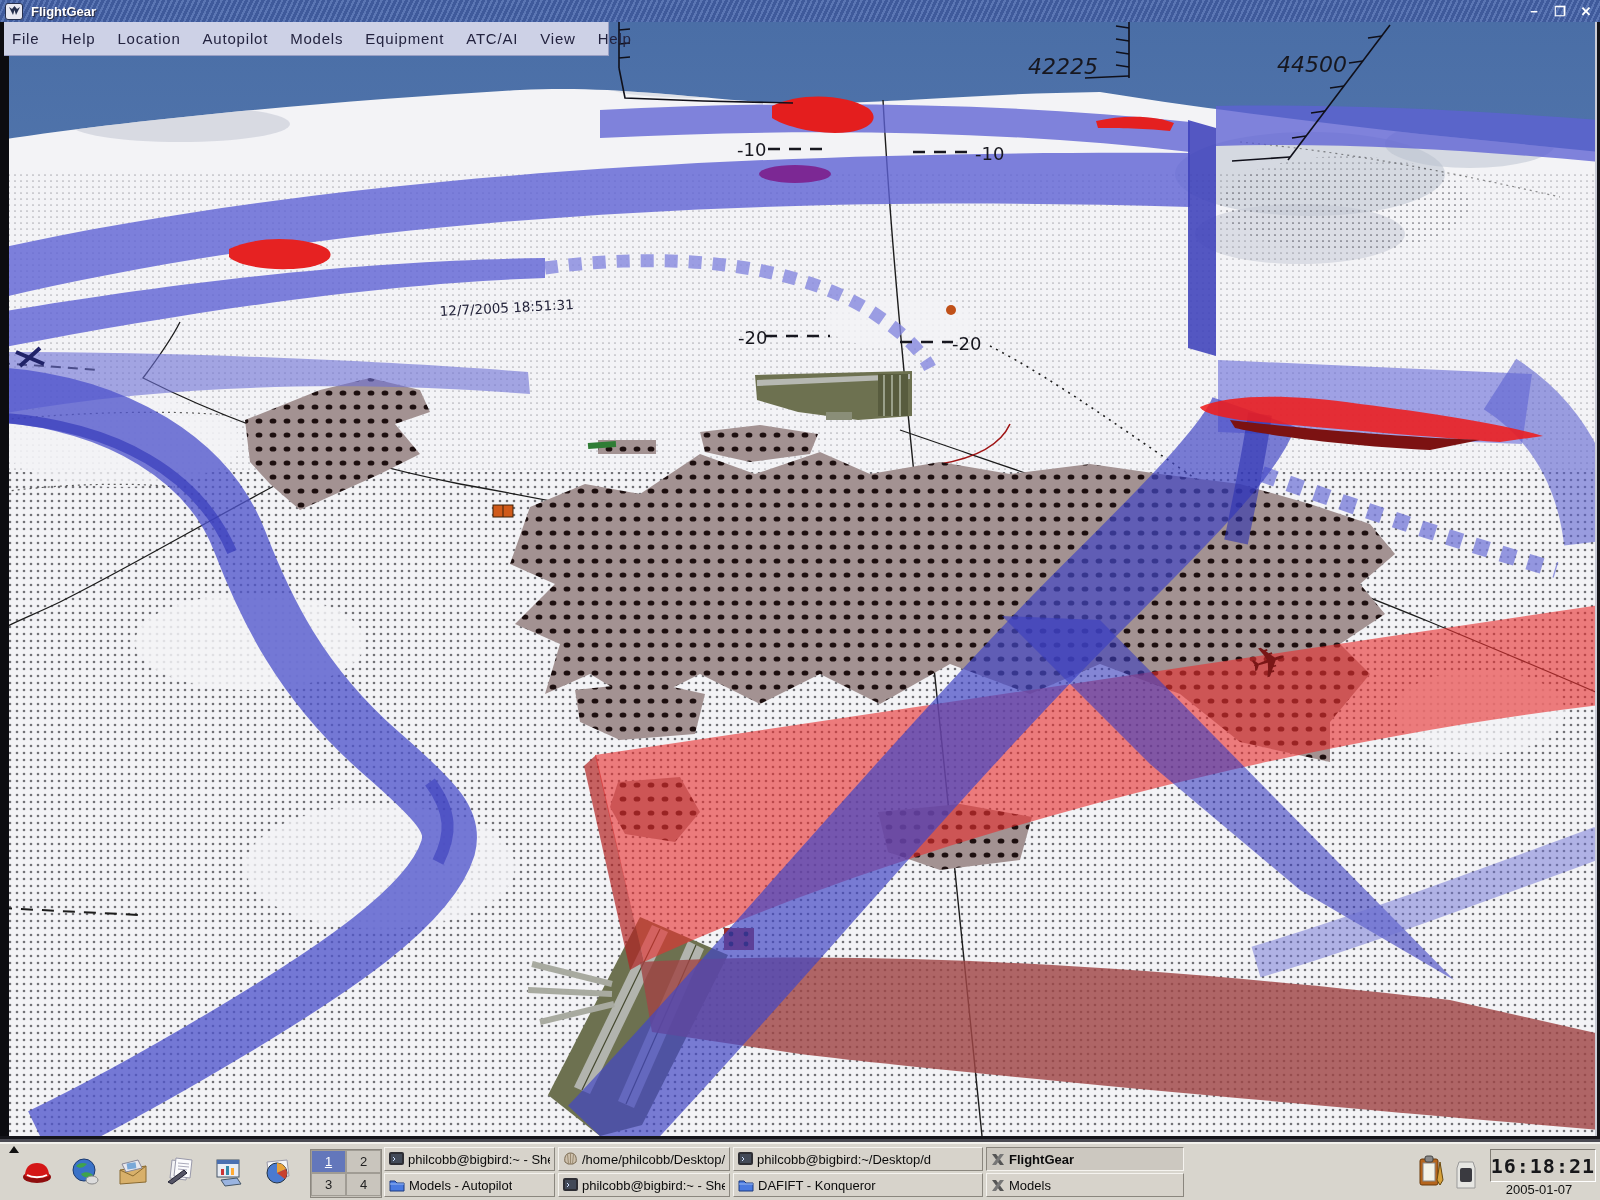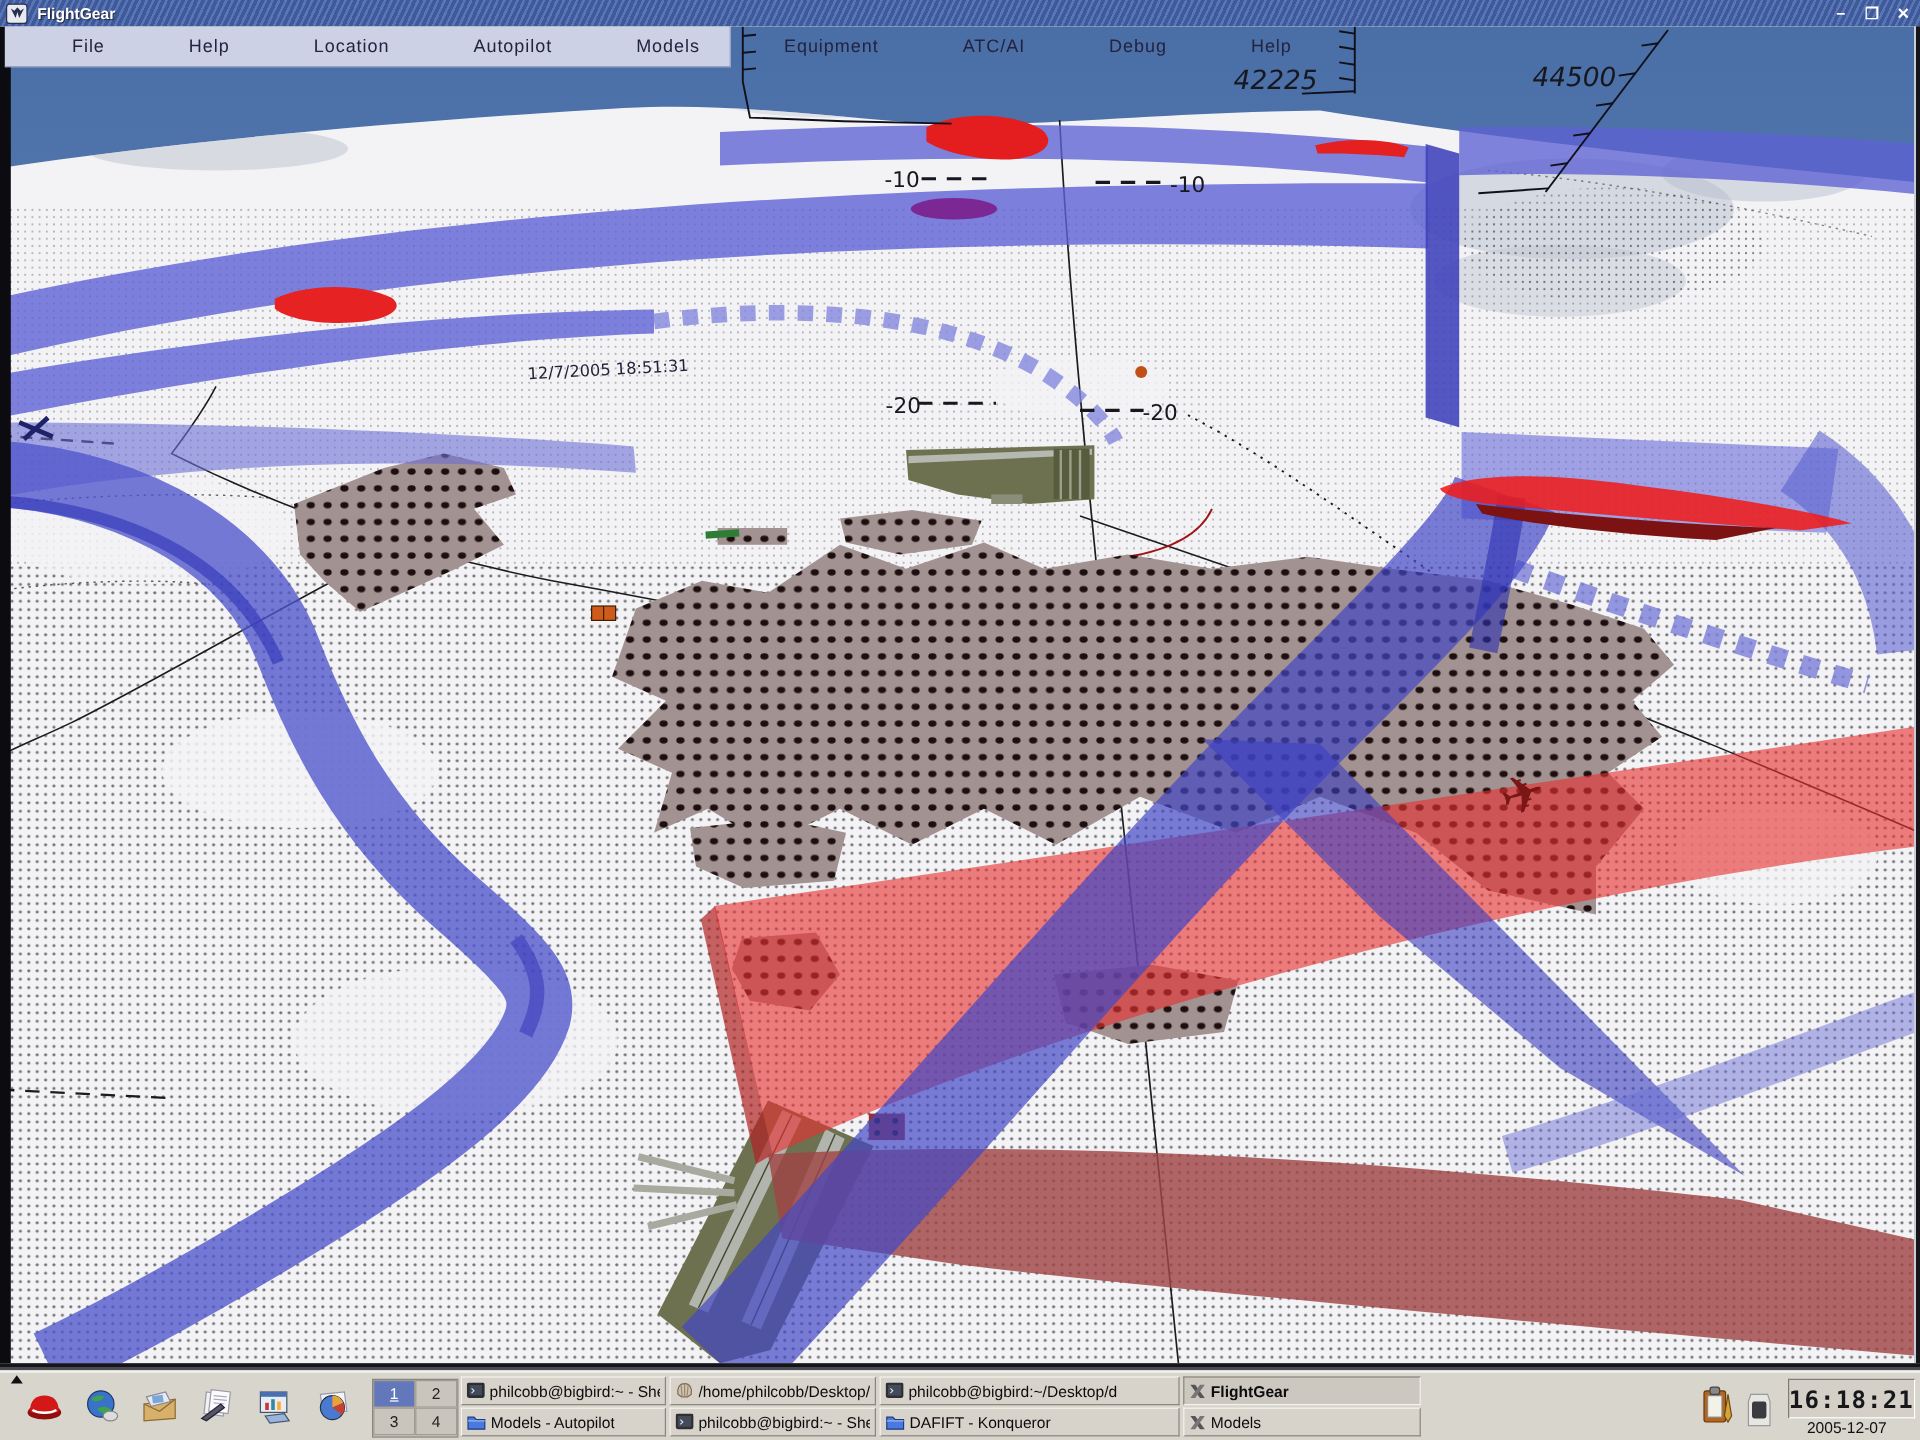--- a/index.html
+++ b/index.html
@@ -14,21 +14,21 @@
   .win-menu-btn svg{display:block}
   .title-text{color:#fff;font-size:13px;font-weight:bold;margin-left:8px;
     text-shadow:1px 1px 1px #223;}
   .win-btns{position:absolute;right:4px;top:0;height:22px;display:flex;align-items:center;gap:6px;}
   .win-btn{color:#fff;font-size:13px;font-weight:bold;width:20px;height:18px;
     display:flex;align-items:center;justify-content:center;cursor:default;}
   
   .menubar{position:absolute;left:4px;top:22px;width:604px;height:33px;background:#cdd1e6;
     border-right:1px solid #9aa0c4;border-bottom:1px solid #9aa0c4;
     display:flex;align-items:center;z-index:5;}
-  .menu-item{font-size:15px;color:#23233f;letter-spacing:.8px;padding:0 11px;white-space:nowrap;margin-left:48px;}
+  .menu-item{font-size:15px;color:#23233f;letter-spacing:.8px;padding:0 11px;white-space:nowrap;}
   
   .scene{position:absolute;left:0;top:22px;width:1600px;height:1114px;}
   
   .border-right{position:absolute;right:0;top:22px;width:5px;height:1114px;
     background:linear-gradient(to right,#c9ccd6 0 2px,#15151a 2px 5px);z-index:6;}
   .border-bottom{position:absolute;left:0;top:1136px;width:1600px;height:6px;
     background:linear-gradient(#15151a 0 3px,#4a4a52 3px 6px);z-index:6;}
   
   .taskbar{position:absolute;left:0;top:1142px;width:1600px;height:58px;
     background:#d8d5cd;border-top:2px solid #f2f1ec;z-index:7;}
@@ -259,21 +259,21 @@
   </div>
 
   <div class="menubar">
     <span class="menu-item" style="padding-left:8px">File</span>
     <span class="menu-item">Help</span>
     <span class="menu-item">Location</span>
     <span class="menu-item">Autopilot</span>
     <span class="menu-item">Models</span>
     <span class="menu-item">Equipment</span>
     <span class="menu-item">ATC/AI</span>
-    <span class="menu-item">Debug</span>
+    <span class="menu-item">View</span>
     <span class="menu-item">Help</span>
   </div>
 
   <div class="border-right"></div>
   <div class="border-bottom"></div>
 
   <div class="taskbar">
     <div class="panel-arrow"></div>
 
     <div class="launcher" style="left:18px">
@@ -406,16 +406,16 @@
     <div class="tray-icon" style="left:1454px;top:16px">
       <svg width="24" height="32" viewBox="0 0 24 32">
         <path d="M5,2 L19,2 L21,8 L21,28 L3,28 L3,8 Z" fill="#e6e6e2" stroke="#999"></path>
         <rect x="6" y="8" width="12" height="14" rx="2" fill="#3a3a40"></rect>
       </svg>
     </div>
 
     <div class="clock-box">
       <span class="clock-time">16:18:21</span>
     </div>
-    <div class="clock-date">2005-12-07</div>
+    <div class="clock-date">2005-01-07</div>
   </div>
 
 </div>
 
 </body></html>

